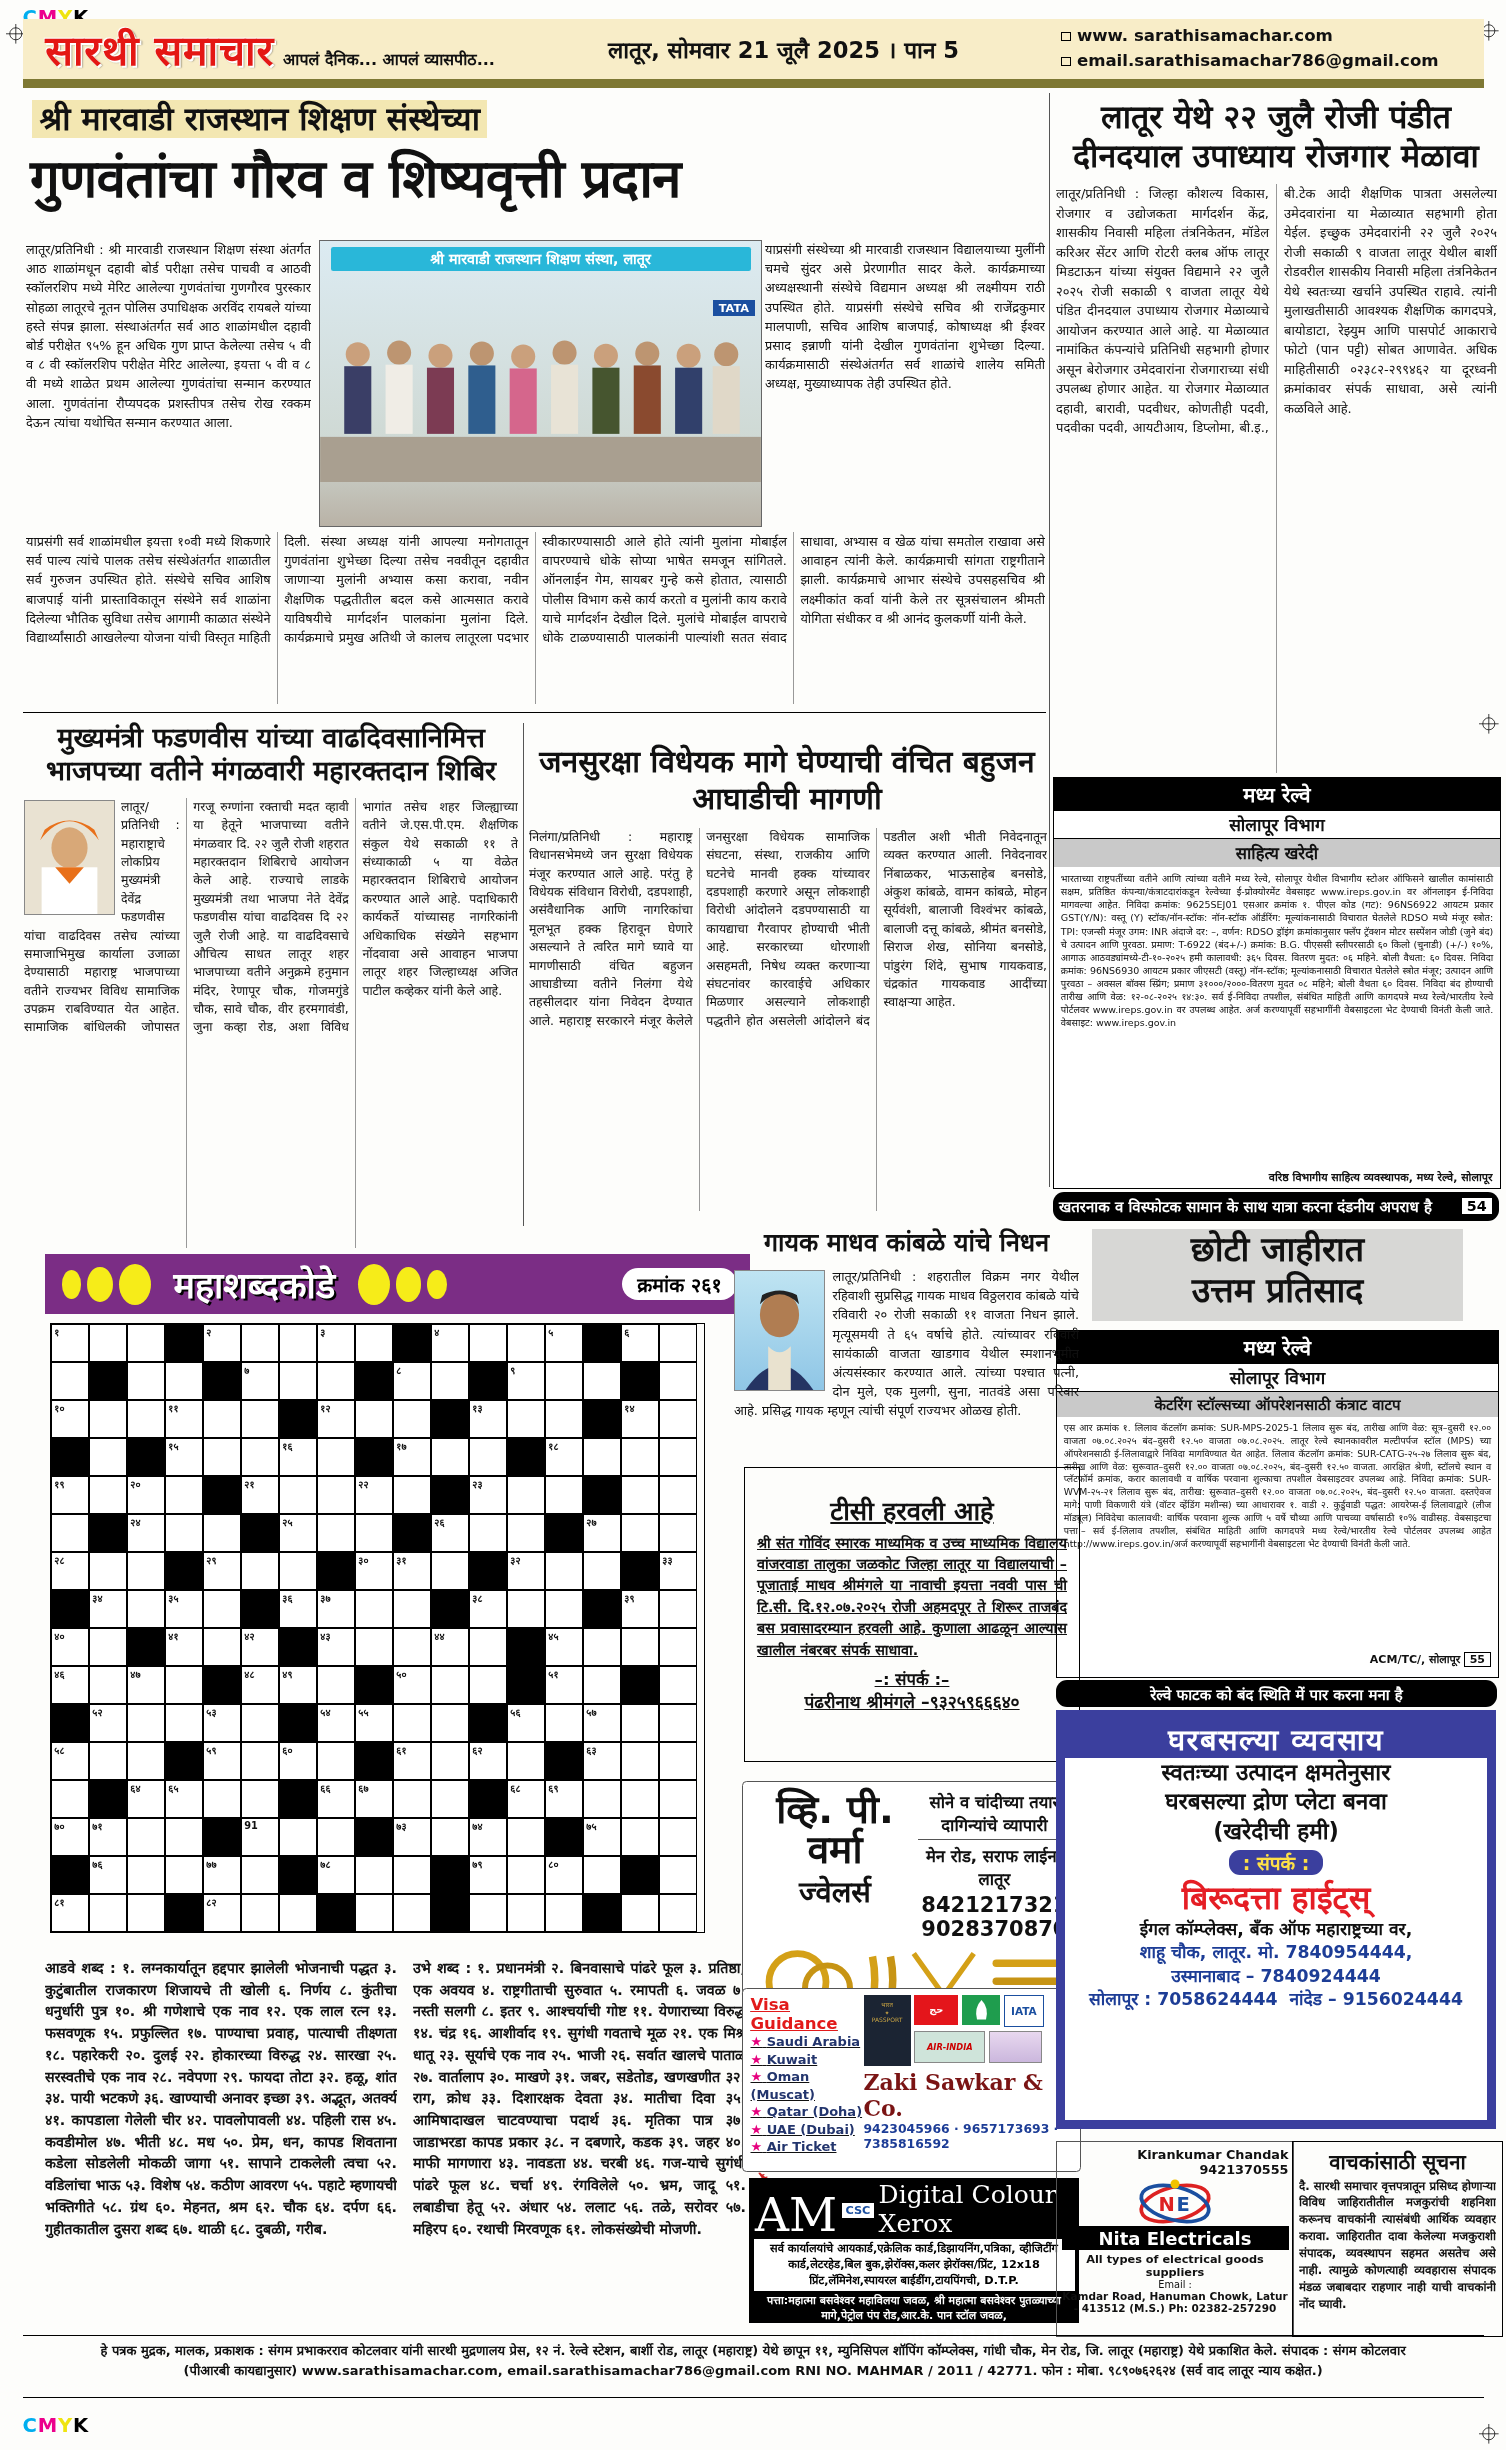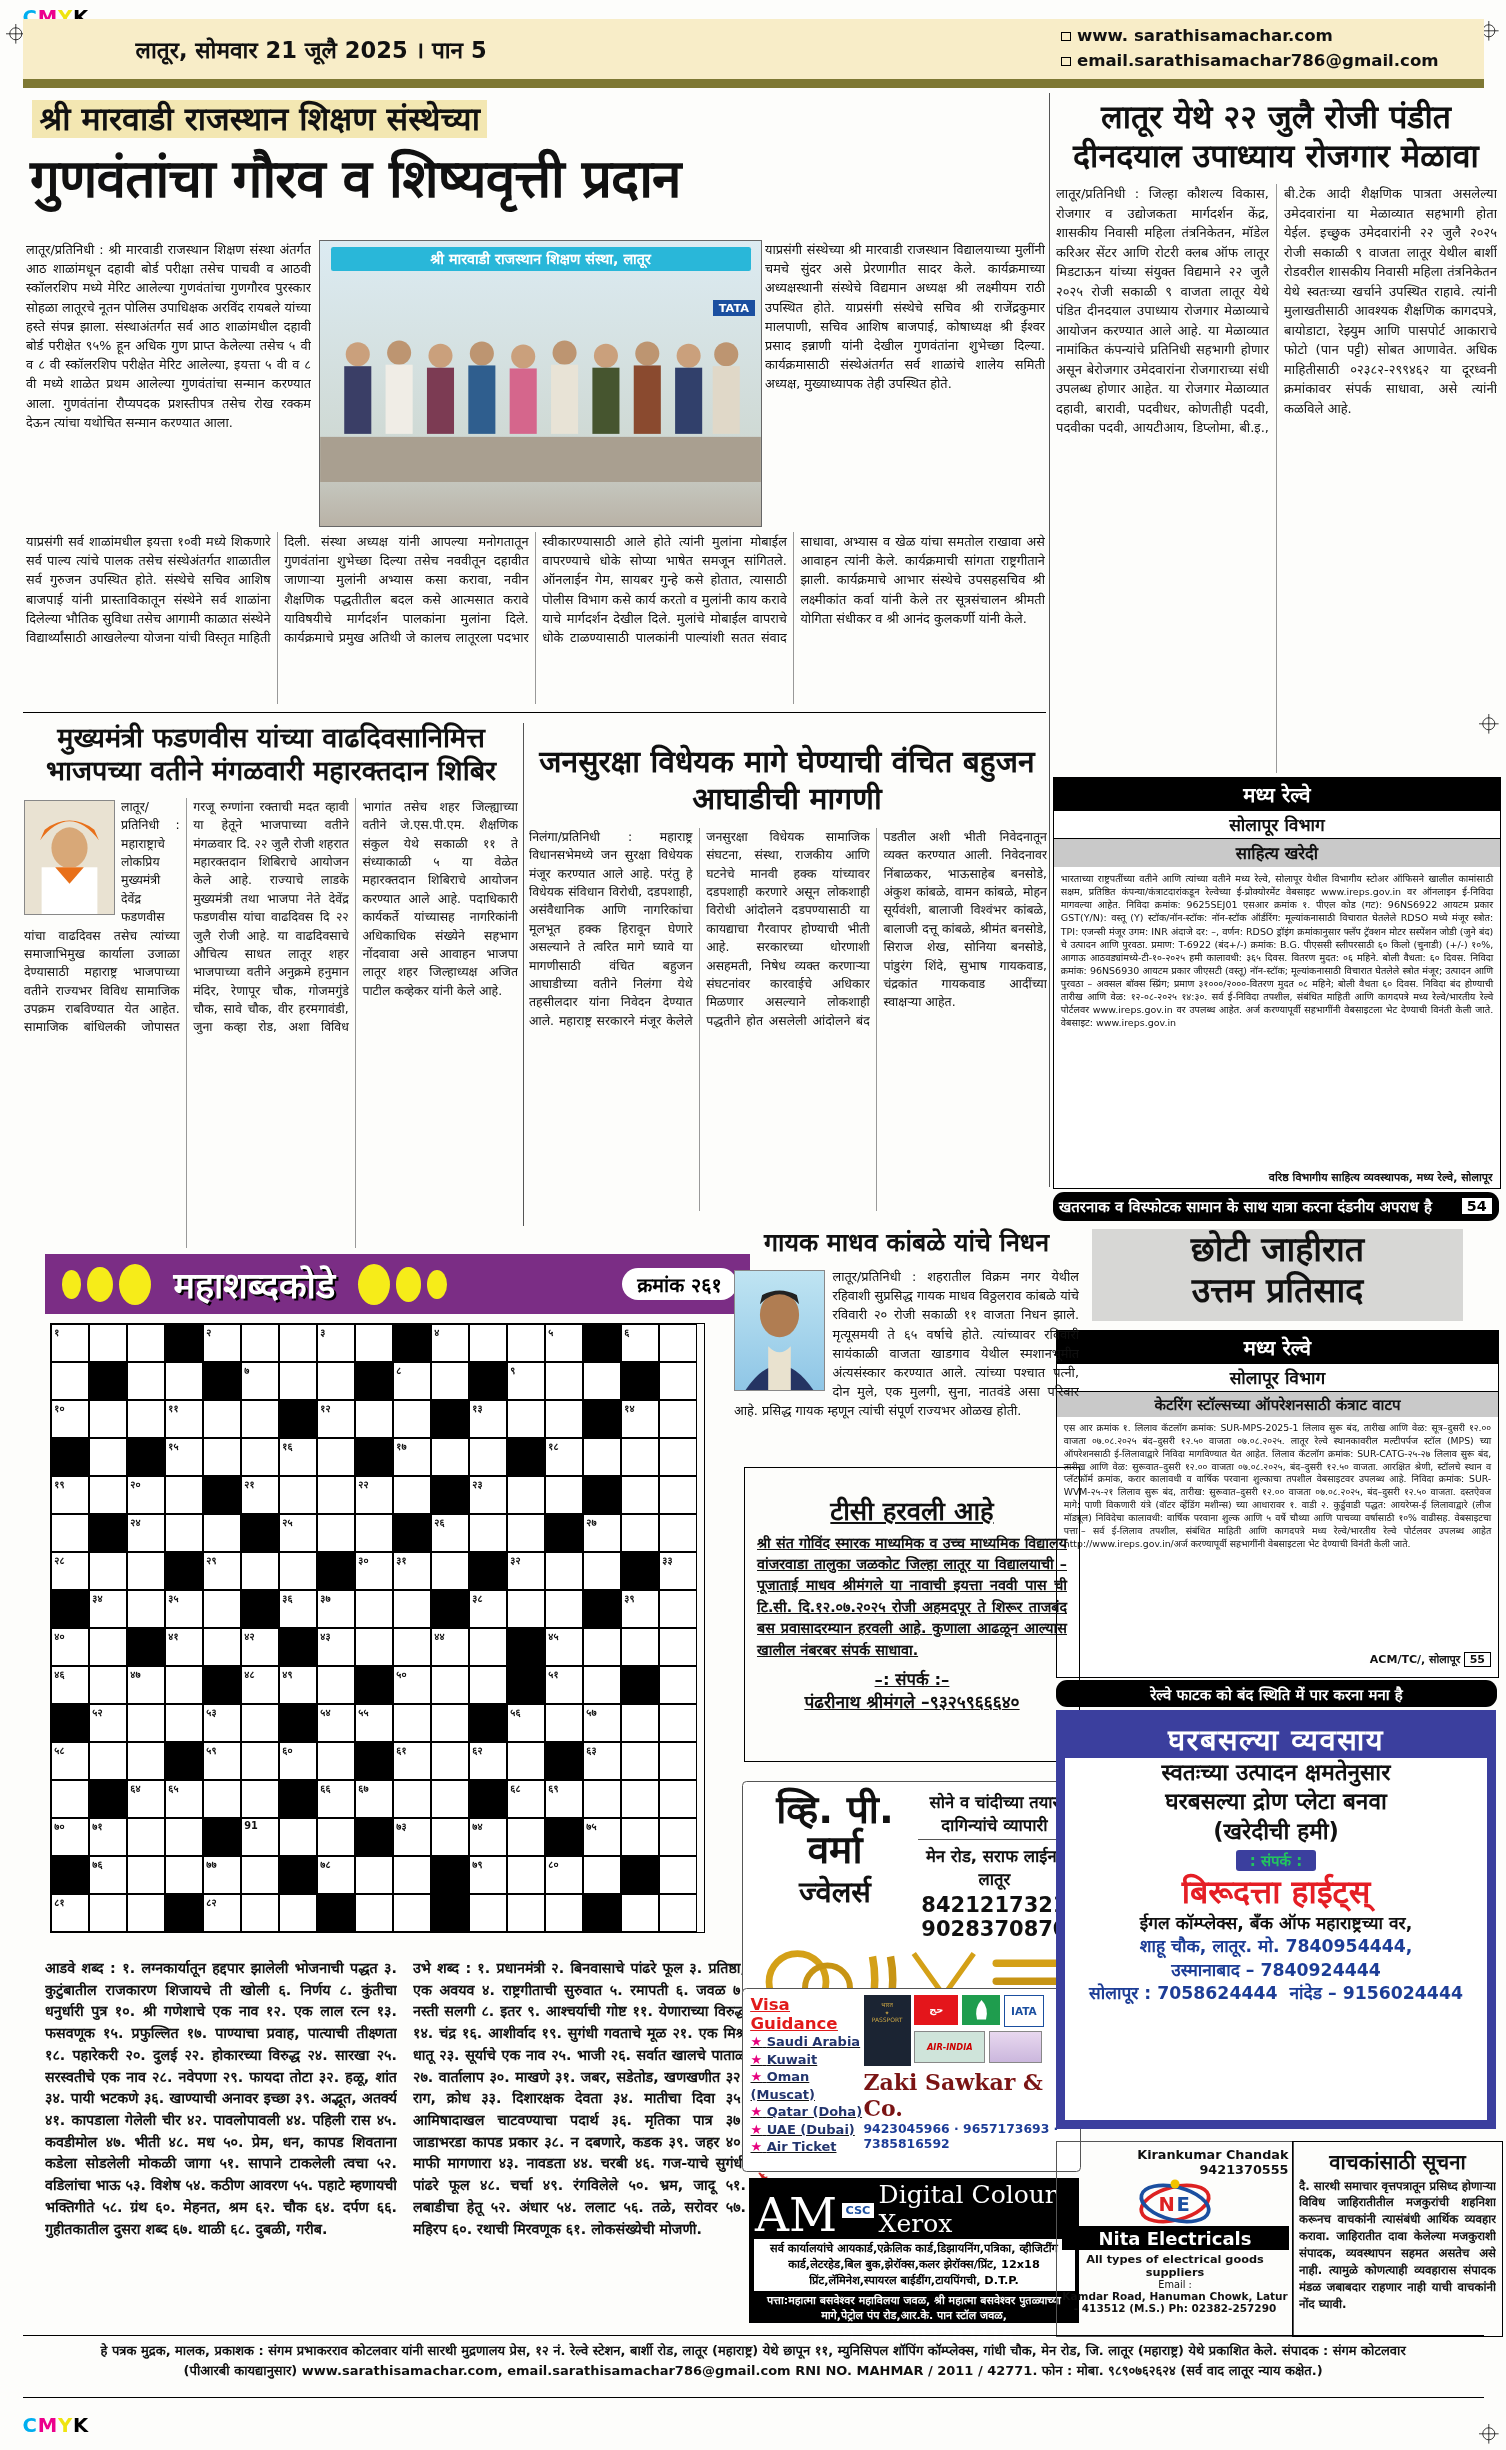--- a/index.html
+++ b/index.html
@@ -84,20 +84,24 @@
     <line x1="13" y1="0" x2="13" y2="26" stroke="#000"></line>
     <line x1="0" y1="13" x2="26" y2="13" stroke="#000"></line>
   </svg>
 <svg class="abs" style="left:1479px;top:2424px;" width="19.6" height="19.6" viewBox="0 0 26 26">
     <circle cx="13" cy="13" r="8" fill="none" stroke="#000"></circle>
     <line x1="13" y1="0" x2="13" y2="26" stroke="#000"></line>
     <line x1="0" y1="13" x2="26" y2="13" stroke="#000"></line>
   </svg>
 
 <div class="abs masthead" style="left:22.6px;top:19px;width:1461px;height:60px;">
+  <div style="margin-left:22.6px;display:flex;align-items:baseline;">
+    <span class="mh-title">सारथी समाचार</span>
+    <span class="mh-tag">आपलं दैनिक... आपलं व्यासपीठ...</span>
+  </div>
   <div class="mh-date" style="margin-left:113px;">लातूर, सोमवार 21 जूलै 2025 । पान 5</div>
   <div class="mh-links" style="margin-left:auto;margin-right:45px;">
     <div><span class="sqr"></span><span>www. sarathisamachar.com</span></div>
     <div><span class="sqr"></span><span>email.sarathisamachar786@gmail.com</span></div>
   </div>
 </div>
 <div class="abs olive" style="left:22.6px;top:79px;width:1461px;height:9px;"></div>
 
 <div class="abs kicker" style="left:32px;top:96px;"><span class="kick-hl">श्री मारवाडी राजस्थान शिक्षण संस्थेच्या</span></div>
 <div class="abs bighead" style="left:30px;top:140px;width:1018px;">गुणवंतांचा गौरव व शिष्यवृत्ती प्रदान</div>
@@ -734,21 +738,21 @@
   <div style="text-align:center;font-weight:800;"><span style="font-size:12.8px;">लातूर मो. नं. :</span> <span style="font-size:18px;">9503283416</span></div>
 </div>
 
 <div class="abs gharbox" style="left:1056px;top:1710px;width:422px;height:401px;">
   <div class="ghar-h">घरबसल्या व्यवसाय</div>
   <div style="text-align:center;font-size:22.6px;font-weight:800;line-height:1.3;">
     <div>स्वतःच्या उत्पादन क्षमतेनुसार</div>
     <div>घरबसल्या द्रोण प्लेटा बनवा</div>
     <div>(खरेदीची हमी)</div>
   </div>
-  <div style="text-align:center;margin-top:3px;"><span style="background:#3b3f9e;color:#22c55e;font-weight:800;font-size:15px;padding:1.5px 13.6px;border-radius:3px;">: संपर्क :</span></div>
+  <div style="text-align:center;margin-top:3px;"><span style="background:#3b3f9e;color:#fde047;font-weight:800;font-size:19px;padding:1.5px 13.6px;border-radius:11px;">: संपर्क :</span></div>
   <div style="text-align:center;color:#e51e25;font-size:32px;font-weight:900;">बिरूदत्ता हाईट्स्</div>
   <div style="text-align:center;font-size:17.3px;font-weight:800;color:#1d3d96;line-height:1.35;">
     <div style="color:#111;">ईगल कॉम्प्लेक्स, बँक ऑफ महाराष्ट्रच्या वर,</div>
     <div>शाहू चौक, लातूर. मो. 7840954444,</div>
     <div>उस्मानाबाद – 7840924444</div>
     <div><span>सोलापूर : 7058624444</span>&nbsp;&nbsp;<span>नांदेड – 9156024444</span></div>
   </div>
 </div>
 
 <div class="abs" style="left:1056px;top:2141px;width:227px;height:185px;border:1.1px solid #555;padding:4.5px;">

